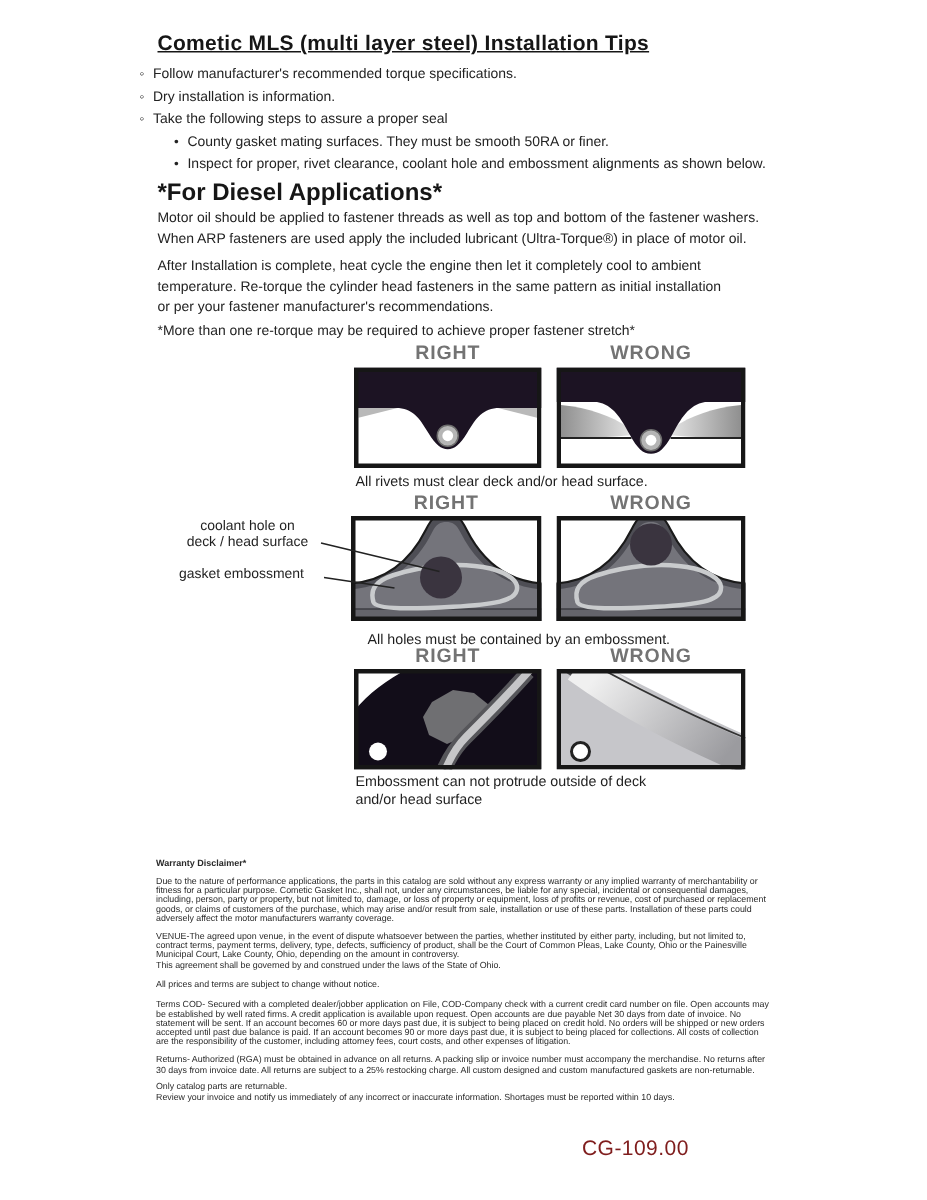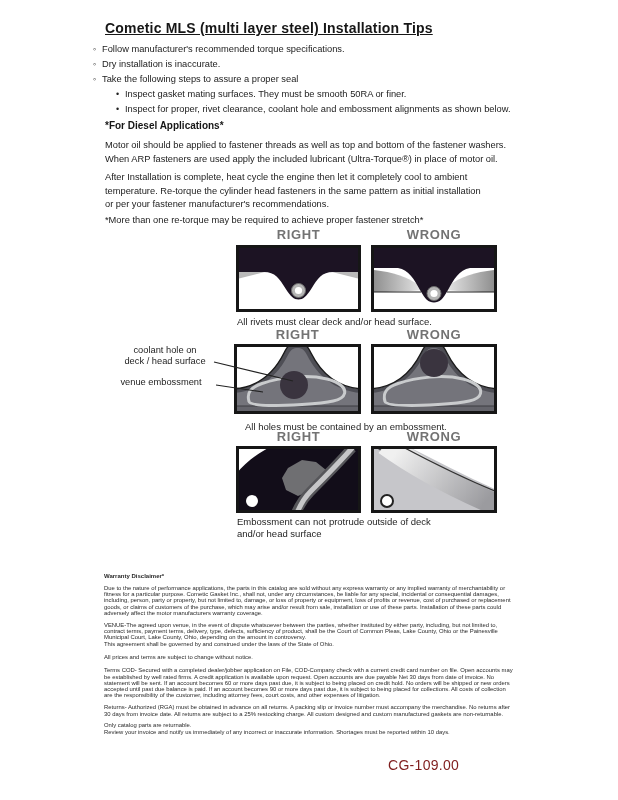--- a/index.html
+++ b/index.html
@@ -6,21 +6,21 @@
   .page {
     position:relative; width:536px; height:800px; background:#ffffff;
     font-family:"Liberation Sans", sans-serif; color:#242424; overflow:hidden;
   }
   .abs { position:absolute; }
   .title { font-size:14px; font-weight:bold; text-decoration:underline; letter-spacing:.2px; color:#161616; }
   .tips { font-size:9.3px; line-height:15px; color:#222; }
   .brow { display:flex; align-items:baseline; }
   .brow.sub { padding-left:23px; }
   .bm { display:inline-block; width:9px; font-size:9px; }
-  .heading { font-size:10px; font-weight:bold; color:#161616; }
+  .heading { font-size:16px; font-weight:bold; color:#161616; }
   .para { font-size:9.3px; line-height:13.5px; white-space:pre-line; width:460px; color:#222; }
   .dlabel { font-size:13px; font-weight:600; letter-spacing:.6px; text-align:center; color:#737373; }
   .caption { font-size:9.5px; color:#1e1e1e; white-space:pre-line; line-height:11.5px; }
   .ann { font-size:9.3px; line-height:11px; white-space:pre-line; color:#1e1e1e; }
   .ann.right { text-align:center; }
   .panel { display:block; }
   .disc { width:470px; font-size:5.9px; line-height:6.3px; color:#2a2a2a; }
   .disc .dh { font-weight:bold; font-size:6px; }
   .disc .dp { white-space:pre-line; margin-top:5.5px; }
   .footer-code { font-size:14px; letter-spacing:.3px; color:#7f1d1d; }
@@ -32,29 +32,29 @@
 
   <div class="abs title" style="left:105px;top:20px">Cometic MLS (multi layer steel) Installation Tips</div>
 
   <div class="abs tips" style="left:93px;top:42px">
     <div class="brow">
         <span class="bm">◦</span>
         <span>Follow manufacturer's recommended torque specifications.</span>
       </div>
     <div class="brow">
         <span class="bm">◦</span>
-        <span>Dry installation is inaccurate.</span>
+        <span>Dry installation is information.</span>
       </div>
     <div class="brow">
         <span class="bm">◦</span>
         <span>Take the following steps to assure a proper seal</span>
       </div>
     <div class="brow sub">
         <span class="bm">•</span>
-        <span>Inspect gasket mating surfaces.  They must be smooth 50RA or finer.</span>
+        <span>County gasket mating surfaces.  They must be smooth 50RA or finer.</span>
       </div>
     <div class="brow sub">
         <span class="bm">•</span>
         <span>Inspect for proper, rivet clearance, coolant hole and embossment alignments as shown below.</span>
       </div>
   </div>
 
   <div class="abs heading" style="left:105px;top:120px">*For Diesel Applications*</div>
   <div class="abs para" style="left:105px;top:139px">Motor oil should be applied to fastener threads as well as top and bottom of the fastener washers.
 When ARP fasteners are used apply the included lubricant (Ultra-Torque®) in place of motor oil.</div>
@@ -98,21 +98,21 @@
     <rect x="1.5" y="1.5" width="123" height="64" fill="none" stroke="#161616" stroke-width="3"></rect>
   </svg>
 
   <div class="abs caption" style="left:237px;top:316px">All rivets must clear deck and/or head surface.</div>
 
   <div class="abs dlabel" style="left:234px;top:327px;width:127px">RIGHT</div>
   <div class="abs dlabel" style="left:371px;top:327px;width:126px">WRONG</div>
 
   <div class="abs ann right" style="left:116px;top:345px;width:98px">coolant hole on
 deck / head surface</div>
-  <div class="abs ann right" style="left:108px;top:377px;width:106px">venue embossment</div>
+  <div class="abs ann right" style="left:108px;top:377px;width:106px">gasket embossment</div>
 
   <svg class="abs panel" style="left:234px;top:344px" width="127" height="70" viewBox="0 0 127 70">
     <rect width="127" height="70" fill="#ffffff"></rect>
     <path d="M0,70 V45 C24,43 40,29 50,9 C54,1 56,-1 63.5,-1 C71,-1 73,1 77,9 C87,29 103,43 127,45 V70 Z" fill="#4e4e55" stroke="#1a1a1a" stroke-width="1.4"></path>
     <path d="M0,70 V49 C27,46.5 44,31 54,11 C57,5 59.5,4 63.5,4 C67.5,4 70,5 73,11 C83,31 100,46.5 127,49 V70 Z" fill="#74747b"></path>
     <rect x="0" y="62" width="127" height="8" fill="#64646b"></rect>
     <line x1="0" y1="62" x2="127" y2="62" stroke="#3c3c42" stroke-width="1"></line>
     <path d="M15,57.5 C12.5,49 16,43.5 28,39.5 C46,33.5 72,30 93,35 C106,38.5 112,44 110.5,49.5 C109,56.5 96,59 68,60.5 C42,62 17,62.5 15,57.5 Z" fill="none" stroke="#c9cbcd" stroke-width="3"></path>
     <circle cx="60" cy="41" r="14" fill="#3a343f"></circle>
     <rect x="1.5" y="1.5" width="124" height="67" fill="none" stroke="#161616" stroke-width="3"></rect>

